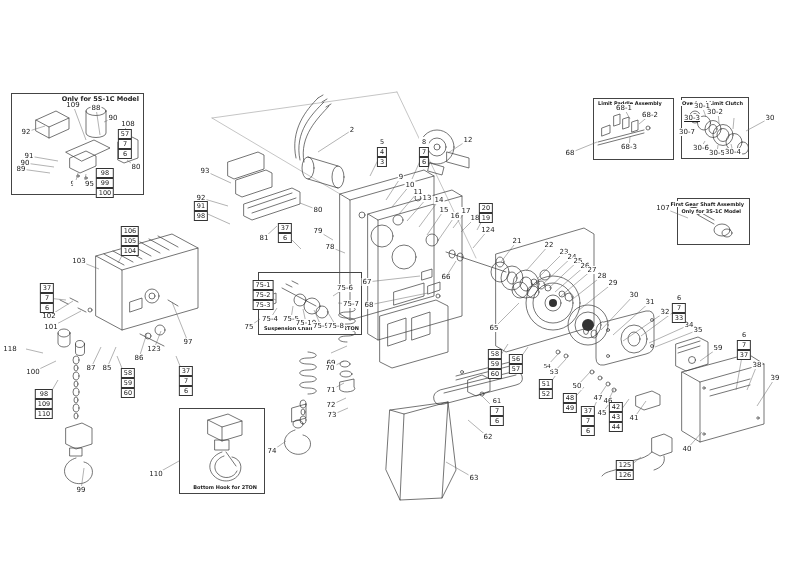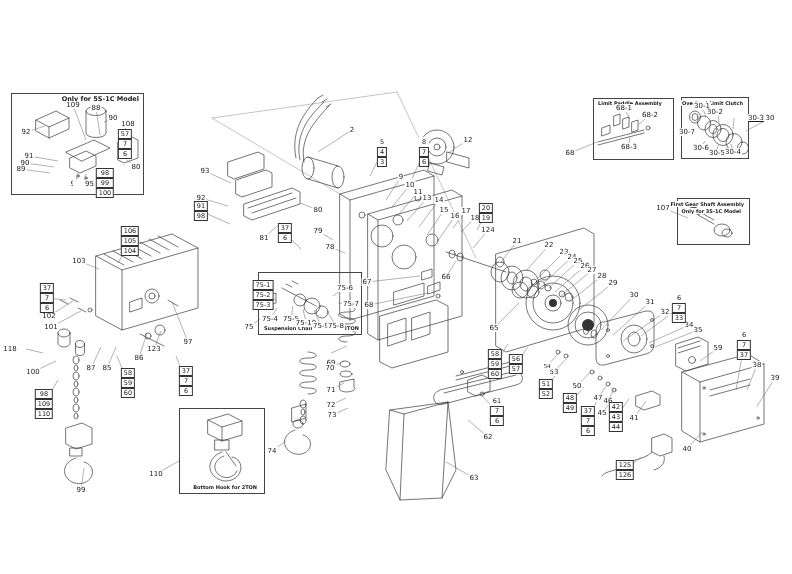--- a/index.html
+++ b/index.html
@@ -482,21 +482,21 @@
       <div class="lbl" style="left: 25px; top: 163px;">90</div>
       <div class="lbl" style="left: 21px; top: 169px;">89</div>
       <div class="lbl" style="left: 75px; top: 184px;">94</div>
       <div class="lbl" style="left: 84px; top: 184px; padding-left: 12px;">95</div>
       <div class="lbl" style="left: 136px; top: 167px;">80</div>
       <div class="lbl" style="left: 624px; top: 108px;">68-1</div>
       <div class="lbl" style="left: 650px; top: 115px;">68-2</div>
       <div class="lbl" style="left: 629px; top: 147px;">68-3</div>
       <div class="lbl" style="left: 702px; top: 106px;">30-1</div>
       <div class="lbl" style="left: 683px; top: 112px; margin-left: 32px;">30-2</div>
-      <div class="lbl" style="left: 756px; top: 118px; text-decoration: underline;">30-3</div>
+      <div class="lbl" style="left: 692px; top: 118px; text-decoration: underline;">30-3</div>
       <div class="lbl" style="left: 687px; top: 132px;">30-7</div>
       <div class="lbl" style="left: 701px; top: 148px;">30-6</div>
       <div class="lbl" style="left: 717px; top: 153px;">30-5</div>
       <div class="lbl" style="left: 733px; top: 152px;">30-4</div>
       <div class="lbl" style="left: 270px; top: 319px;">75-4</div>
       <div class="lbl" style="left: 291px; top: 319px;">75-5</div>
       <div class="lbl" style="left: 306px; top: 323px;">75-10</div>
       <div class="lbl" style="left: 321px; top: 326px;">75-9</div>
       <div class="lbl" style="left: 336px; top: 326px;">75-8</div>
       <div class="lbl" style="left: 345px; top: 288px;">75-6</div>

